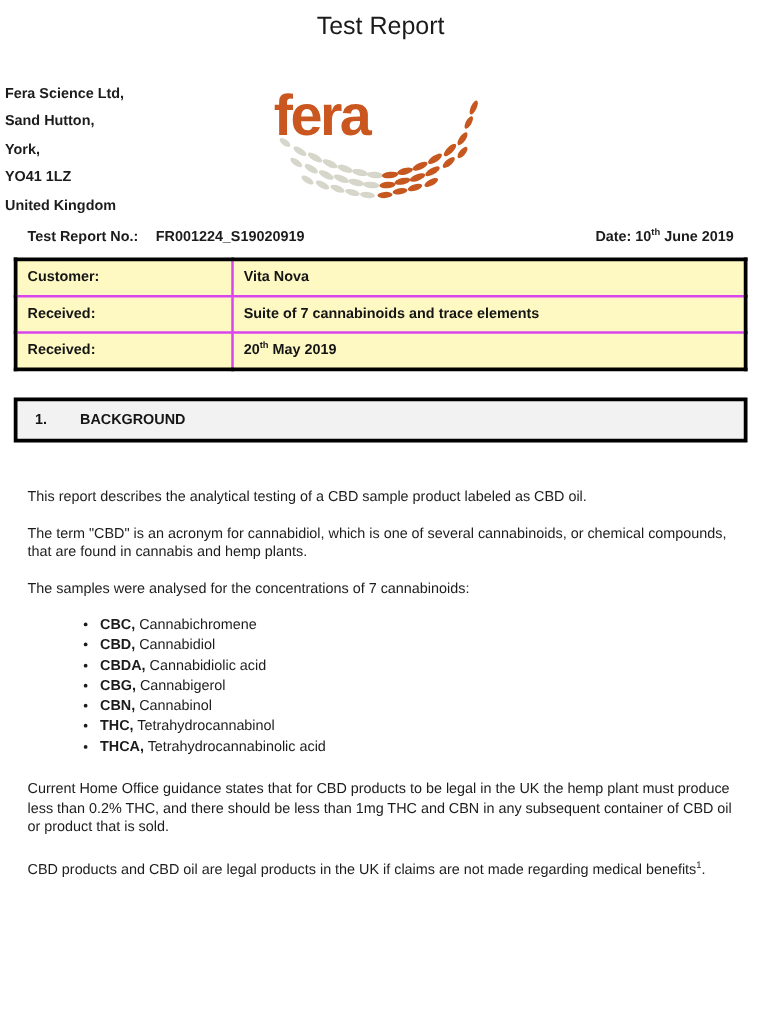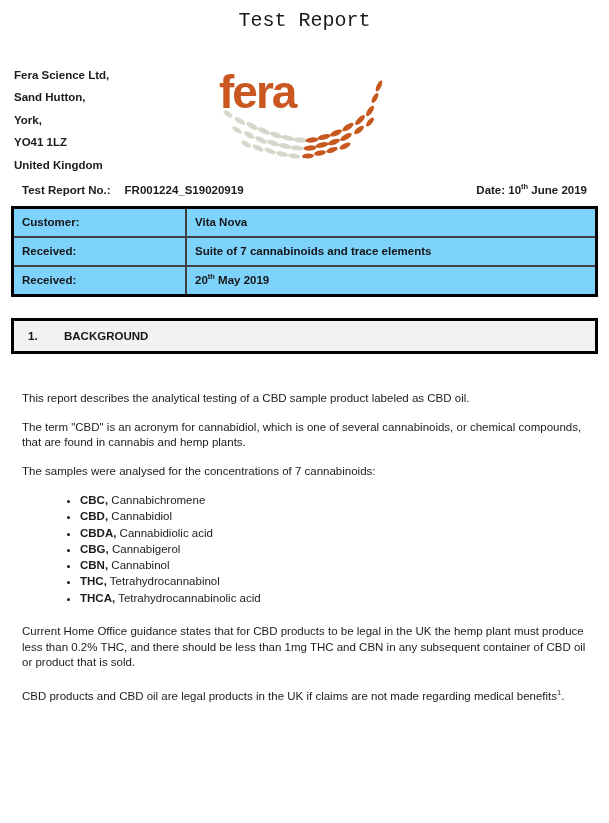--- a/index.html
+++ b/index.html
@@ -3,40 +3,40 @@
 <meta charset="utf-8">
 <style>
   html,body { margin:0; padding:0; background:#ffffff; }
   .page {
     position:relative; width:609px; height:823px; margin:0 auto;
     background:#ffffff; overflow:hidden;
     font-family:"Liberation Sans", sans-serif; color:#1c1c1c;
   }
   .doc-title {
     margin:8px 0 0; text-align:center;
-    font-family:Liberation Mono, monospace;
+    font-family:Liberation Sans, sans-serif;
     font-size:20px; font-weight:500; line-height:26px; color:#1a1a1a;
   }
   .header-block { position:relative; margin-top:30px; height:112px; }
-  .address { margin-left:14px; font-weight:bold; font-size:11.5px; line-height:22.4px; }
+  .address { margin-left:4px; font-weight:bold; font-size:11.5px; line-height:22.4px; }
   .logo { position:absolute; left:212px; top:2px; }
   .logo-text { font-family:"Liberation Sans", sans-serif; font-size:46px; font-weight:bold; fill:#c9571f; letter-spacing:-2px; }
   .seed-g { fill:#d6d6ca; }
   .seed-o { fill:#c6571e; }
   .report-line {
     display:flex; justify-content:space-between; align-items:baseline;
     margin:8px 22px 0; font-weight:bold; font-size:11.5px; white-space:nowrap;
   }
   .report-no-label { margin-right:14px; }
   .table-wrap { margin:10px 11px 0; }
   .info-table {
     width:100%; border-collapse:collapse; border:3px solid #000;
     font-size:11.5px; font-weight:bold; color:#151515;
   }
-  .info-table td { border:2px solid #404040; background:#7dd3fc; padding:7px 8px; line-height:13px; }
+  .info-table td { border:2px solid #d946ef; background:#fef9c3; padding:7px 8px; line-height:13px; }
   .info-table td.label { width:155px; }
   .section-box {
     margin:21px 11px 0; border:3px solid #000; background:#f2f2f2;
     padding:9px 14px; display:flex; font-size:11.5px; font-weight:bold; color:#151515;
   }
   .section-number { width:36px; }
   .para { margin:13px 22px 0; font-size:11.5px; line-height:15.5px; }
   .para.first { margin-top:37px; }
   .para.gap { margin-top:18px; }
   .one-line { white-space:nowrap; }

